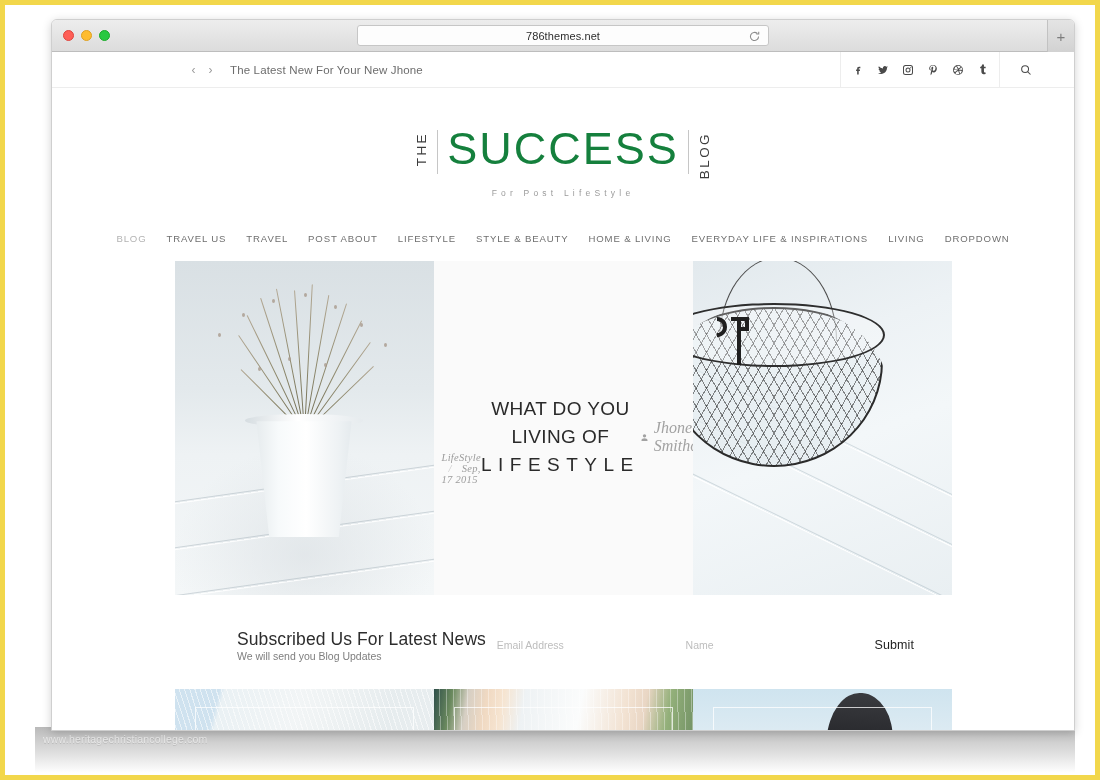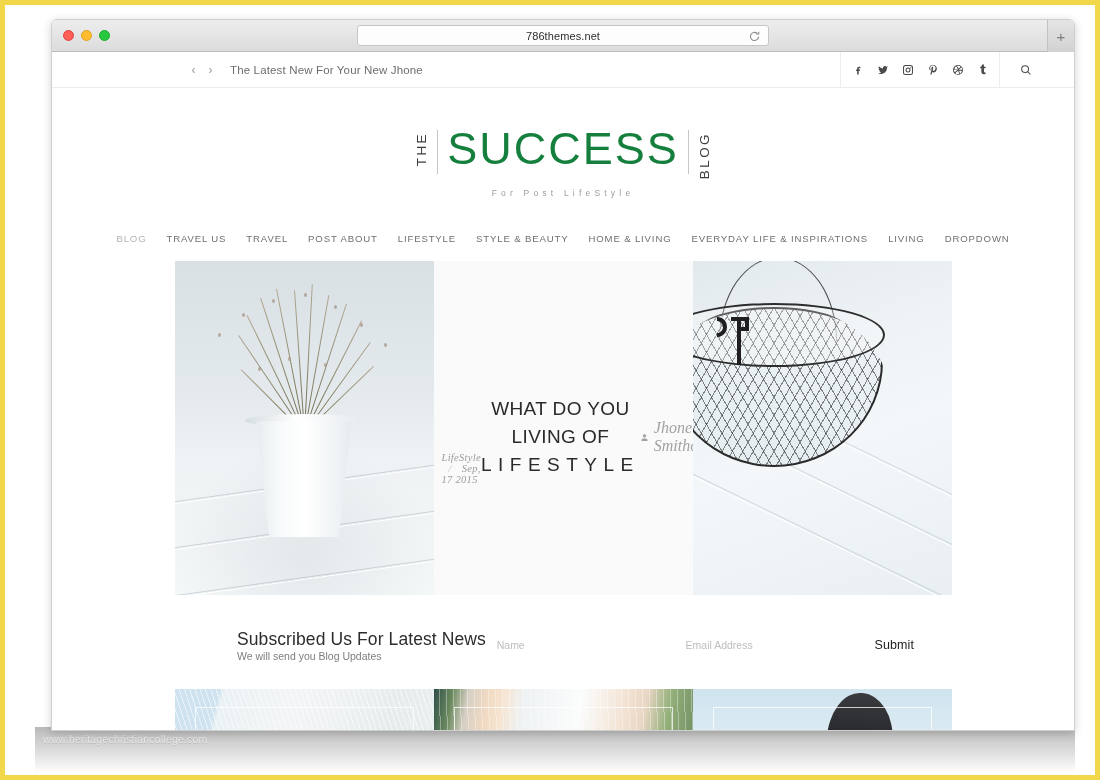--- a/index.html
+++ b/index.html
@@ -337,21 +337,20 @@
     left: 24px; top: 52px;
     width: 44px; height: 56px;
   }
 
   
   .subscribe {
     margin-top: 22px;
     display: flex; align-items: center;
     padding: 0 160px 0 185px;
     height: 56px;
-    justify-content: flex-end;
   }
   .sub-left { width: 275px; }
   .sub-title {
     font-size: 17.5px;
     color: #2d2d2d;
     letter-spacing: .1px;
     font-weight: 400;
   }
   .sub-sub {
     font-size: 10.5px;
@@ -606,22 +605,22 @@
             </svg>
           </div>
 
         </div>
 
         <div class="subscribe">
           <div class="sub-left">
             <div class="sub-title">Subscribed Us For Latest News</div>
             <div class="sub-sub">We will send you Blog Updates</div>
           </div>
+          <input class="sub-field" type="text" placeholder="Email Address" style="">
           <input class="sub-field" type="text" placeholder="Name" style="">
-          <input class="sub-field" type="text" placeholder="Email Address" style="">
           <button class="sub-submit">Submit</button>
         </div>
 
         <div class="teasers">
           <div class="teaser t1">
             <div class="tframe"></div>
           </div>
           <div class="teaser t2">
             <div class="tframe"></div>
           </div>

